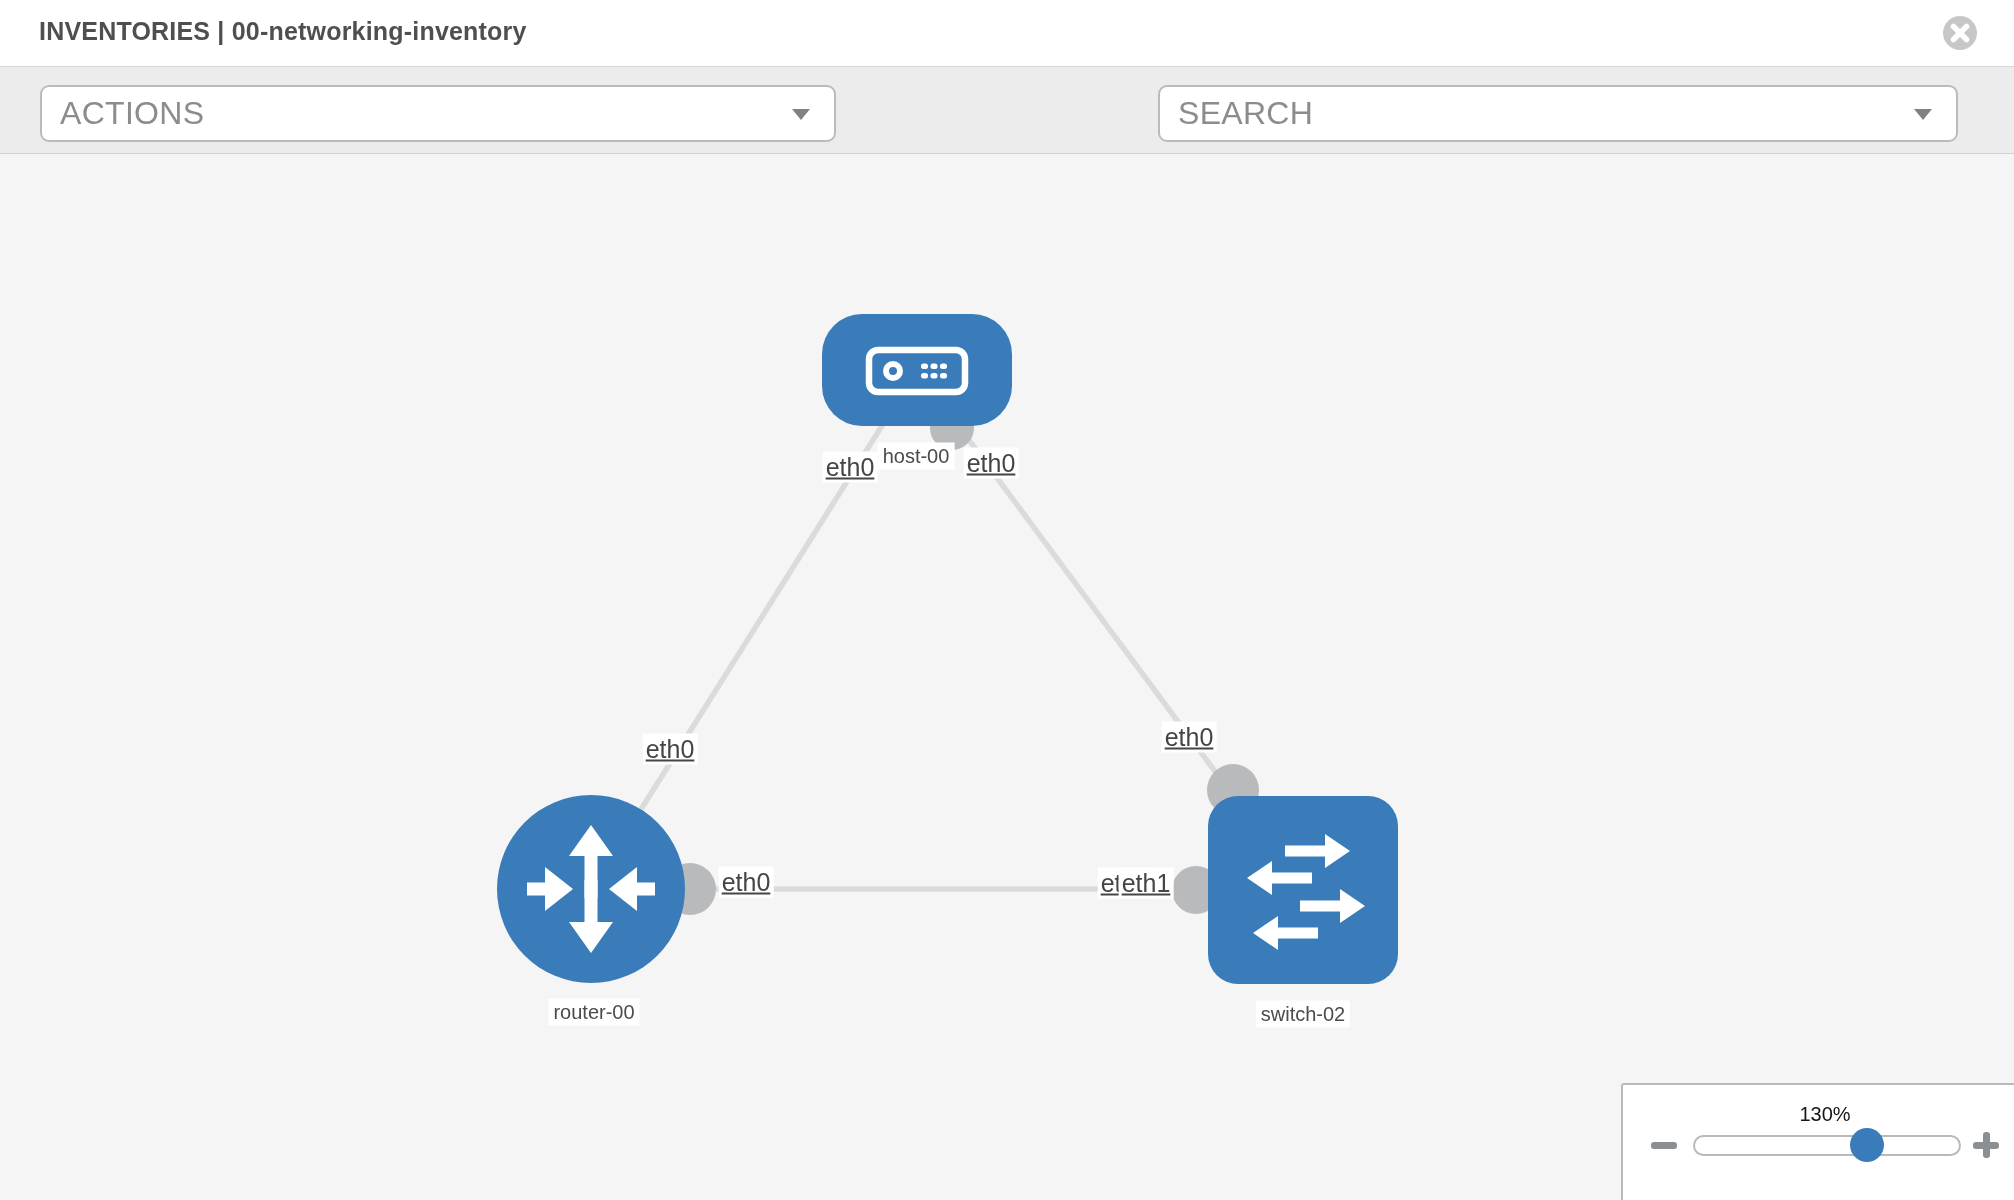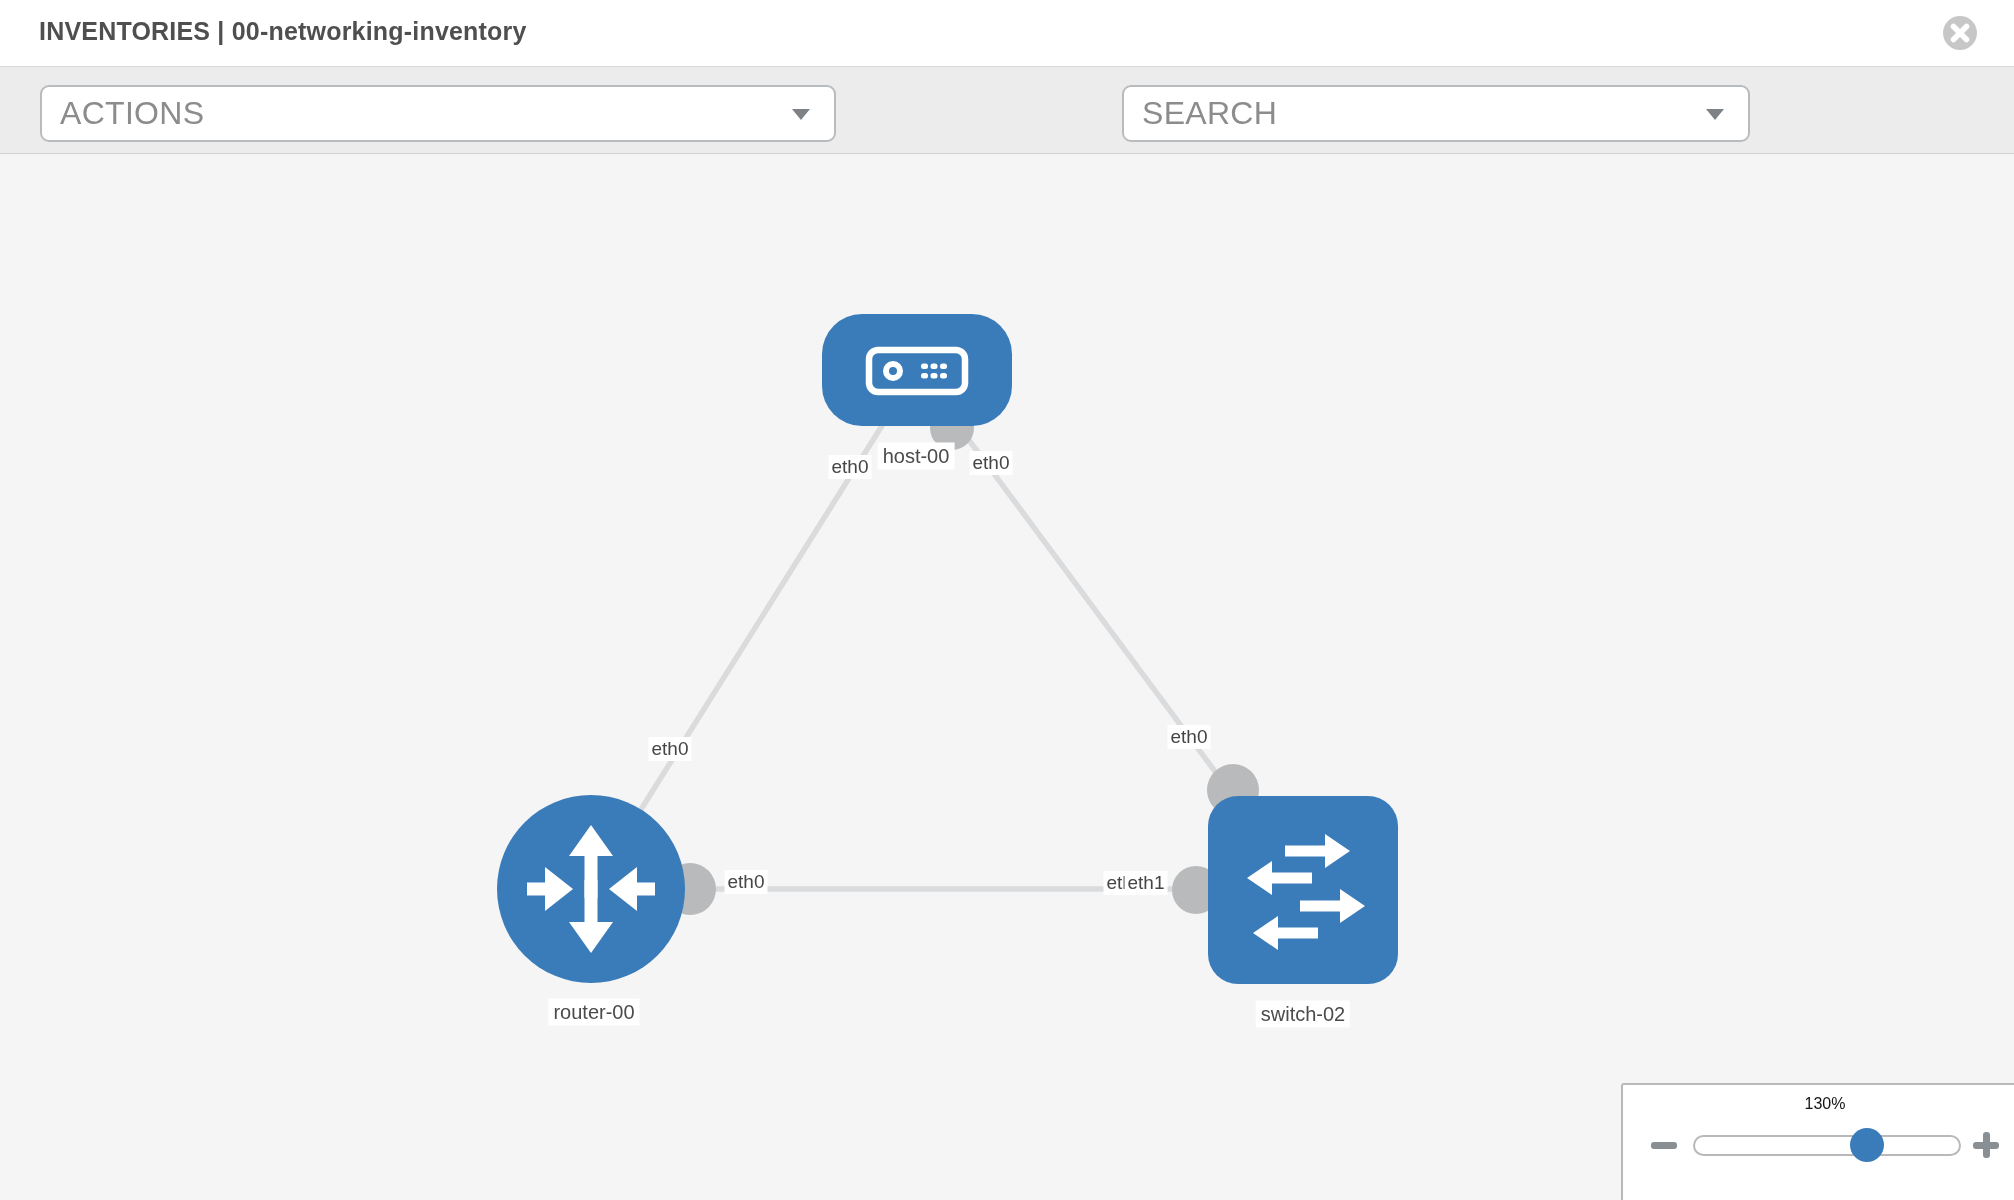--- a/index.html
+++ b/index.html
@@ -14,41 +14,41 @@
   .close-btn{position:absolute;right:36px;top:15px;width:36px;height:36px;border:none;background:transparent;padding:0;cursor:pointer;}
   
   .toolbar{position:absolute;left:0;top:67px;width:2014px;height:86px;background:#ececec;border-bottom:1px solid #d2d2d2;}
   .select{
     position:absolute;top:18px;height:57px;background:#fff;border:2px solid #b9bcbf;border-radius:9px;
     box-sizing:border-box;font-size:32px;color:#8c8c8c;
   }
   .select .lbl{position:absolute;left:18px;top:0;line-height:53px;letter-spacing:.3px;}
   .caret{position:absolute;right:24px;top:22px;width:0;height:0;border-left:9px solid transparent;border-right:9px solid transparent;border-top:11px solid #7e8287;}
   .sel-actions{left:40px;width:796px;}
-  .sel-search{left:1122px;width:628px;}
+  .sel-search{left:1158px;width:800px;}
   .tool-icon{position:absolute;top:96px;width:38px;height:38px;border:none;background:transparent;padding:0;cursor:pointer;}
   .ti-wrench{left:1046px;}
   .ti-key{left:1114px;}
   
   .canvas{position:absolute;left:0;top:154px;width:2014px;height:1046px;background:#f5f5f6;overflow:hidden;}
   .canvas svg.graph{position:absolute;left:0;top:0;}
   .node-label{
     position:absolute;transform:translate(-50%,-50%);background:#ffffff;color:#4b4b4b;
     font-size:20px;padding:2px 5px;white-space:nowrap;
   }
   .if-label{
     position:absolute;transform:translate(-50%,-50%);background:#ffffff;color:#454545;
-    font-size:19px;padding:1px 3px;white-space:nowrap;
+    font-size:25px;padding:1px 3px;white-space:nowrap;text-decoration:underline;
   }
   
   .zoom-panel{
     position:absolute;left:1621px;top:929px;width:420px;height:300px;background:#ffffff;
     border:2px solid #b9b9b9;border-radius:3px;box-sizing:border-box;
   }
-  .zoom-level{position:absolute;left:202px;top:10px;transform:translateX(-50%);font-size:16px;color:#161616;}
+  .zoom-level{position:absolute;left:202px;top:18px;transform:translateX(-50%);font-size:20px;color:#161616;}
   .zoom-btn{position:absolute;width:40px;height:40px;border:none;background:transparent;padding:0;cursor:pointer;}
   .zb-minus{left:21px;top:40px;}
   .zb-plus{left:343px;top:40px;}
   .bar-h{position:absolute;left:7px;top:17px;width:26px;height:7px;background:#8a8f94;border-radius:3px;}
   .bar-v{position:absolute;left:17px;top:7px;width:7px;height:26px;background:#8a8f94;border-radius:3px;}
   .zoom-track{
     position:absolute;left:70px;top:50px;width:268px;height:21px;background:#fff;
     border:2px solid #b9b9b9;border-radius:12px;box-sizing:border-box;cursor:pointer;
   }
   .zoom-knob{

